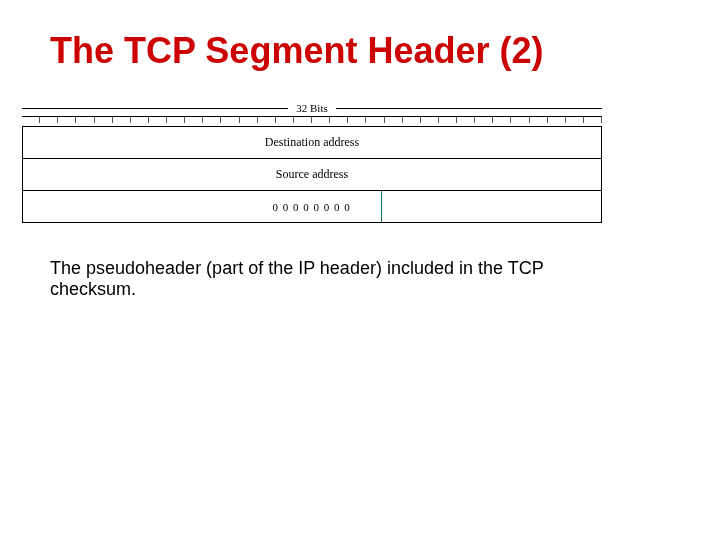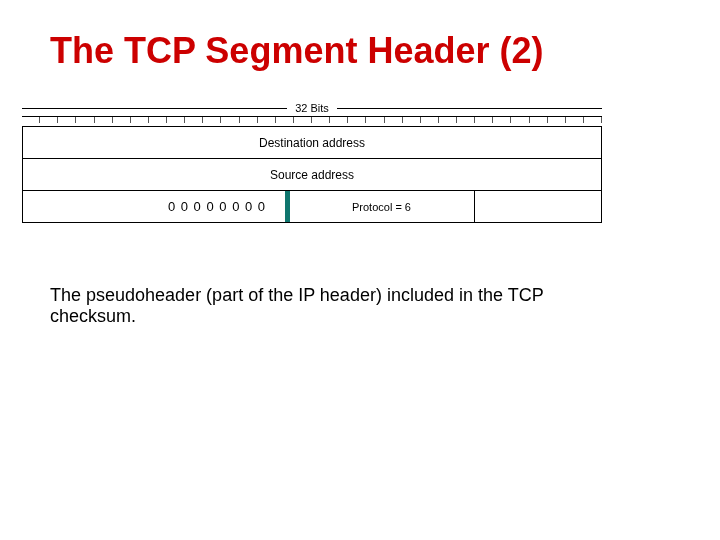--- a/index.html
+++ b/index.html
@@ -25,21 +25,22 @@
       font-weight: bold;
       color: #cc0000;
       margin-bottom: 30px;
     }
 
     .diagram-container {
       width: 100%;
       display: flex;
       flex-direction: column;
       align-items: center;
-      margin-bottom: 40px;
+      margin-bottom: 13px;
+      font-family: Liberation Serif, serif;
     }
 
     
     .bits-label-row {
       display: flex;
       align-items: center;
       justify-content: center;
       width: 580px;
       margin-bottom: 2px;
       font-size: 11px;
@@ -98,22 +99,22 @@
       font-size: 12px;
       height: 100%;
     }
 
     .cell-full {
       flex: 1;
     }
 
     .cell-left {
       width: 140px;
-      border-right: 5px solid #0f766e;
-      font-size: 13px;
+      border-right: 1px solid #0f766e;
+      font-size: 11px;
       letter-spacing: 1px;
       text-align: center;
     }
 
     .cell-mid {
       width: 185px;
       border-right: 1px solid #000;
       font-size: 11px;
     }
 
@@ -183,21 +184,20 @@
       <div class="table-row full">
         <div class="cell cell-full">Destination address</div>
       </div>
 
       <div class="table-row full">
         <div class="cell cell-full">Source address</div>
       </div>
 
       <div class="table-row">
         <div class="cell cell-left">0 0 0 0 0 0 0 0</div>
-        <div class="cell cell-mid">Protocol = 6</div>
       </div>
 
     </div>
   </div>
 
   <div class="footer-text">The pseudoheader (part of the IP header) included in the TCP checksum.</div>
 
 </div>
 
 </body></html>

